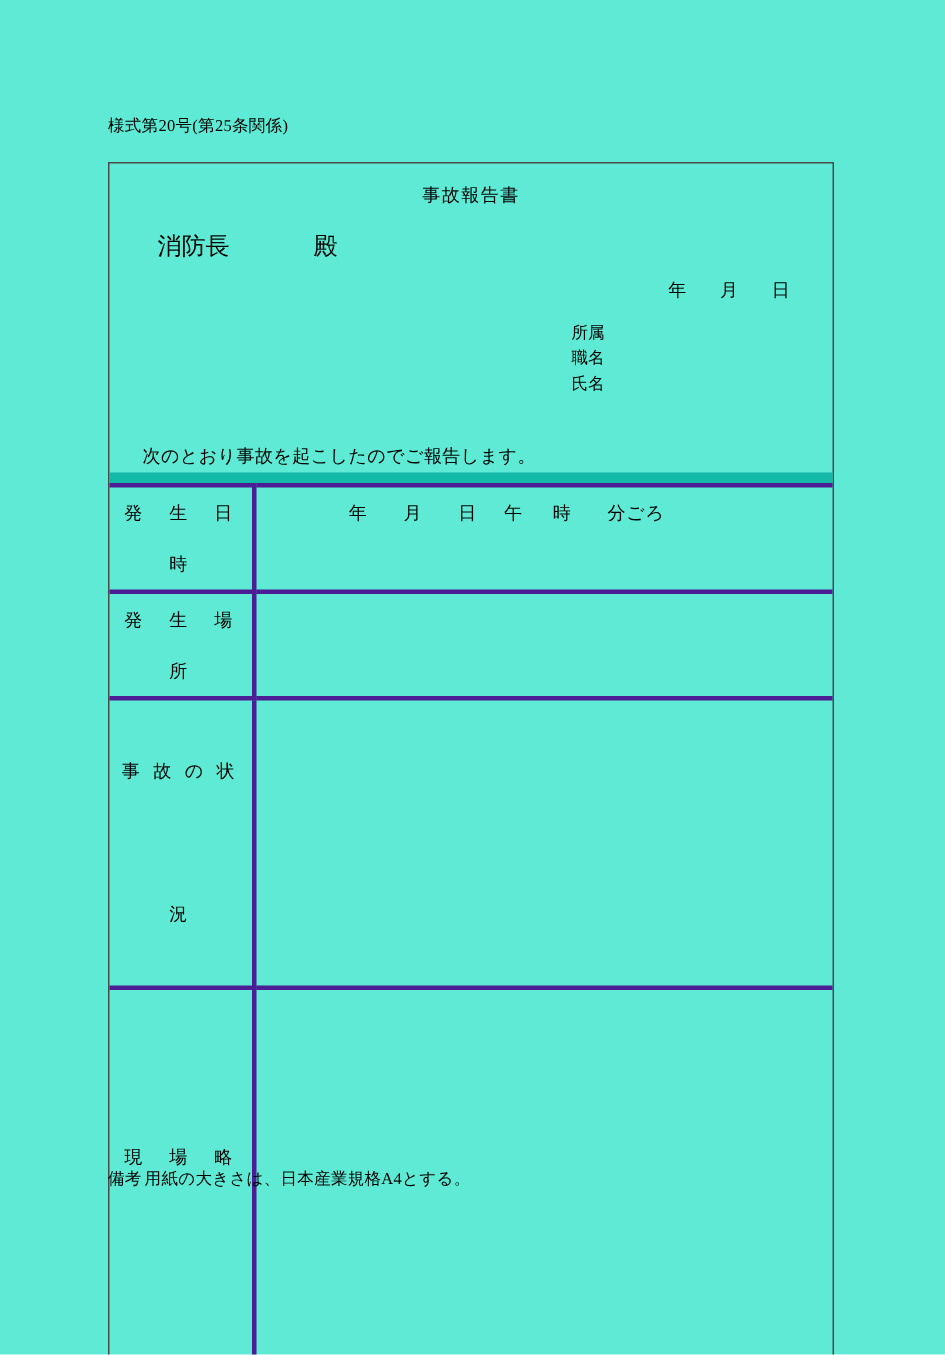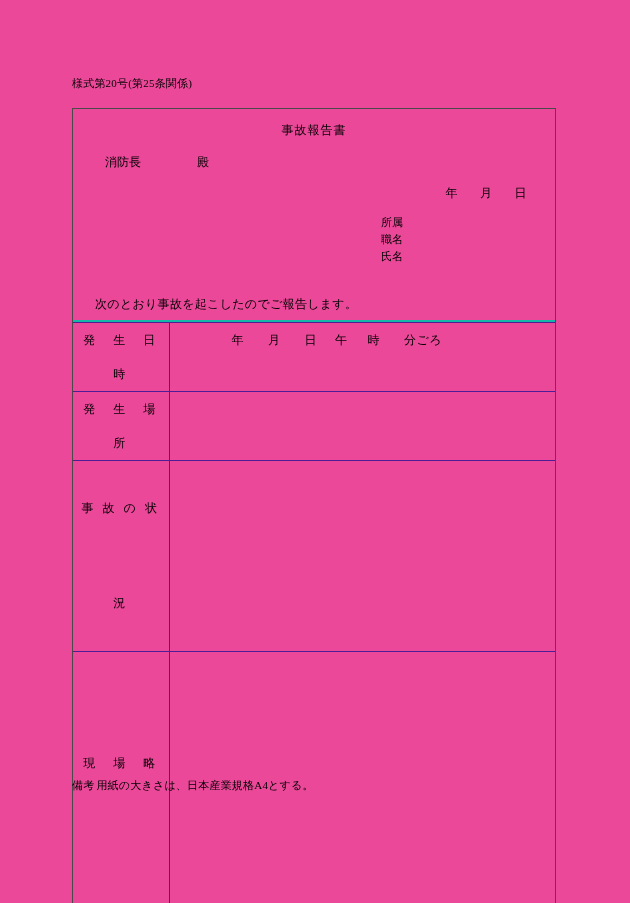--- a/index.html
+++ b/index.html
@@ -13,57 +13,57 @@
     font-family: "Liberation Serif", "DejaVu Serif", serif;
     color: #000000;
     position: relative;
     overflow: hidden;
   }
   .page {
     position: absolute;
     left: 0; top: 0;
     width: 630px;
     height: 903px;
-    background: #ec4899;
+    background: #5eead4;
   }
   .form-number {
     position: absolute;
     left: 72px;
     top: 76px;
     font-size: 11px;
     letter-spacing: 0.2px;
   }
   .doc-frame {
     position: absolute;
     left: 72px;
     top: 108px;
     width: 484px;
     border: 1px solid #4a4a4a;
     box-sizing: border-box;
   }
   .head-block {
     position: relative;
     height: 213px;
-    border-bottom: 2px solid #14b8a6;
+    border-bottom: 7px solid #14b8a6;
     box-sizing: border-box;
   }
   .doc-title {
     position: absolute;
     top: 13px;
     left: 0;
     width: 100%;
     text-align: center;
     font-size: 12px;
     letter-spacing: 1px;
   }
   .addressee {
     position: absolute;
     top: 45px;
     left: 32px;
-    font-size: 12px;
+    font-size: 16px;
   }
   .addressee .honorific {
     display: inline-block;
     margin-left: 56px;
     font-weight: normal;
   }
   .date-line {
     position: absolute;
     top: 76px;
     right: 28px;
@@ -86,21 +86,21 @@
     font-size: 12px;
     letter-spacing: 0.3px;
     margin-top: 24px;
   }
   table.form-table {
     width: 100%;
     border-collapse: collapse;
     table-layout: fixed;
   }
   table.form-table td {
-    border: 1px solid #4c1d95;
+    border: 3px solid #4c1d95;
     vertical-align: top;
     padding: 0;
   }
   table.form-table tr td:first-child {
     border-left: none;
   }
   table.form-table tr td:last-child {
     border-right: none;
   }
   table.form-table tr:last-child td {

